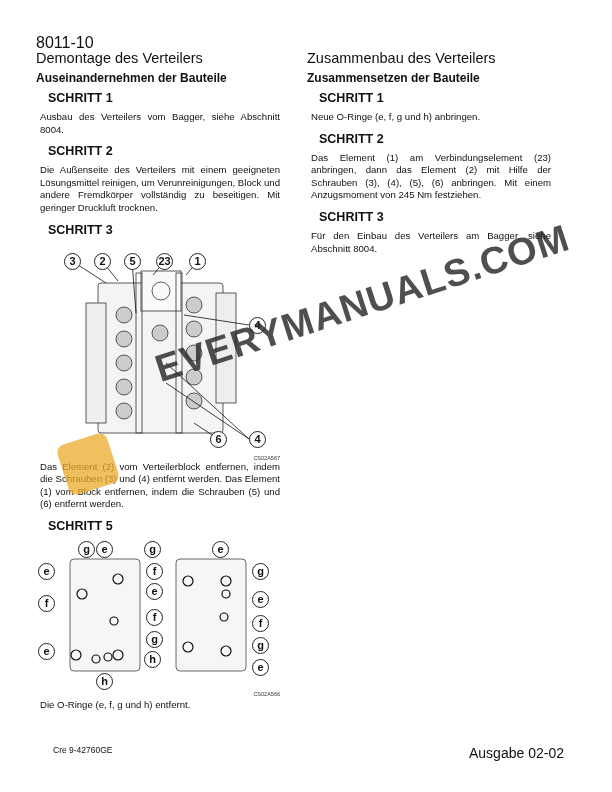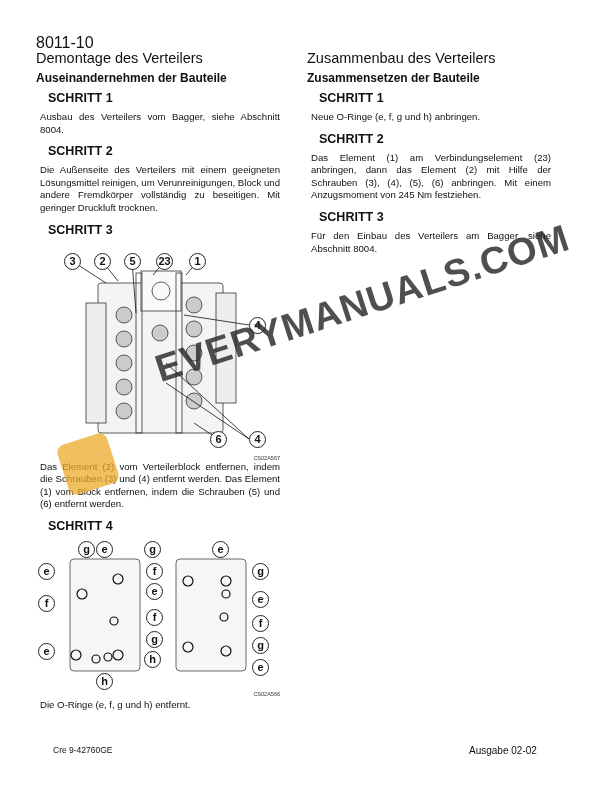--- a/index.html
+++ b/index.html
@@ -9,21 +9,21 @@
   .colL{left:36px;top:50px;}
   .colR{left:307px;top:50px;}
   h1{font-size:14.5px;font-weight:normal;margin:0 0 5px 0;}
   h2{font-size:12px;font-weight:bold;margin:0 0 6px 0;}
   h3{font-size:12.5px;font-weight:bold;margin:0 0 6px 12px;}
   p{font-size:9.6px;line-height:12.6px;margin:0 0 8px 4px;text-align:justify;}
   .fig{position:relative;width:244px;}
   .figcode{position:absolute;right:0;font-size:5.5px;color:#333;}
   .callout{position:absolute;width:17px;height:17px;border:1px solid #222;border-radius:50%;background:#fff;font-size:11px;font-weight:bold;display:flex;align-items:center;justify-content:center;box-sizing:border-box;}
   .footer-left{position:absolute;left:53px;top:745px;font-size:8.5px;}
-  .footer-right{position:absolute;left:469px;top:745px;font-size:10px;}
+  .footer-right{position:absolute;left:469px;top:745px;font-size:14px;}
   .watermark{position:absolute;left:150px;top:350px;font-size:38px;font-weight:bold;color:rgba(40,40,40,0.82);transform:rotate(-18deg);transform-origin:left top;letter-spacing:1px;white-space:nowrap;}
   .wm-logo{position:absolute;left:62px;top:438px;width:52px;height:52px;background:rgba(235,170,40,0.75);border-radius:8px;transform:rotate(-18deg);}
 </style>
 </head>
 <body>
 
 <div class="page-num">8011-10</div>
 
 <div class="col colL">
   <h1>Demontage des Verteilers</h1>
@@ -75,21 +75,21 @@
     <div class="callout" style="left:88px;top:10px;">5</div>
     <div class="callout" style="left:120px;top:10px;">23</div>
     <div class="callout" style="left:153px;top:10px;">1</div>
     <div class="callout" style="left:213px;top:74px;">4</div>
     <div class="callout" style="left:174px;top:188px;">6</div>
     <div class="callout" style="left:213px;top:188px;">4</div>
     <div class="figcode" style="top:212px;">CS02A567</div>
   </div>
 
   <p>Das Element (2) vom Verteilerblock entfernen, indem die Schrauben (3) und (4) entfernt werden. Das Element (1) vom Block entfernen, indem die Schrauben (5) und (6) entfernt werden.</p>
-  <h3>SCHRITT 4</h3>
+  <h3>SCHRITT 5</h3>
 
   <div class="fig" style="height:160px;">
     <svg width="244" height="150">
       <g fill="#f6f6f6" stroke="#444" stroke-width="0.8">
         <rect x="34" y="20" width="70" height="112" rx="4"></rect>
         <rect x="140" y="20" width="70" height="112" rx="4"></rect>
       </g>
       <g fill="none" stroke="#111" stroke-width="1.2">
         <circle cx="82" cy="40" r="5"></circle>
           <circle cx="46" cy="55" r="5"></circle>

